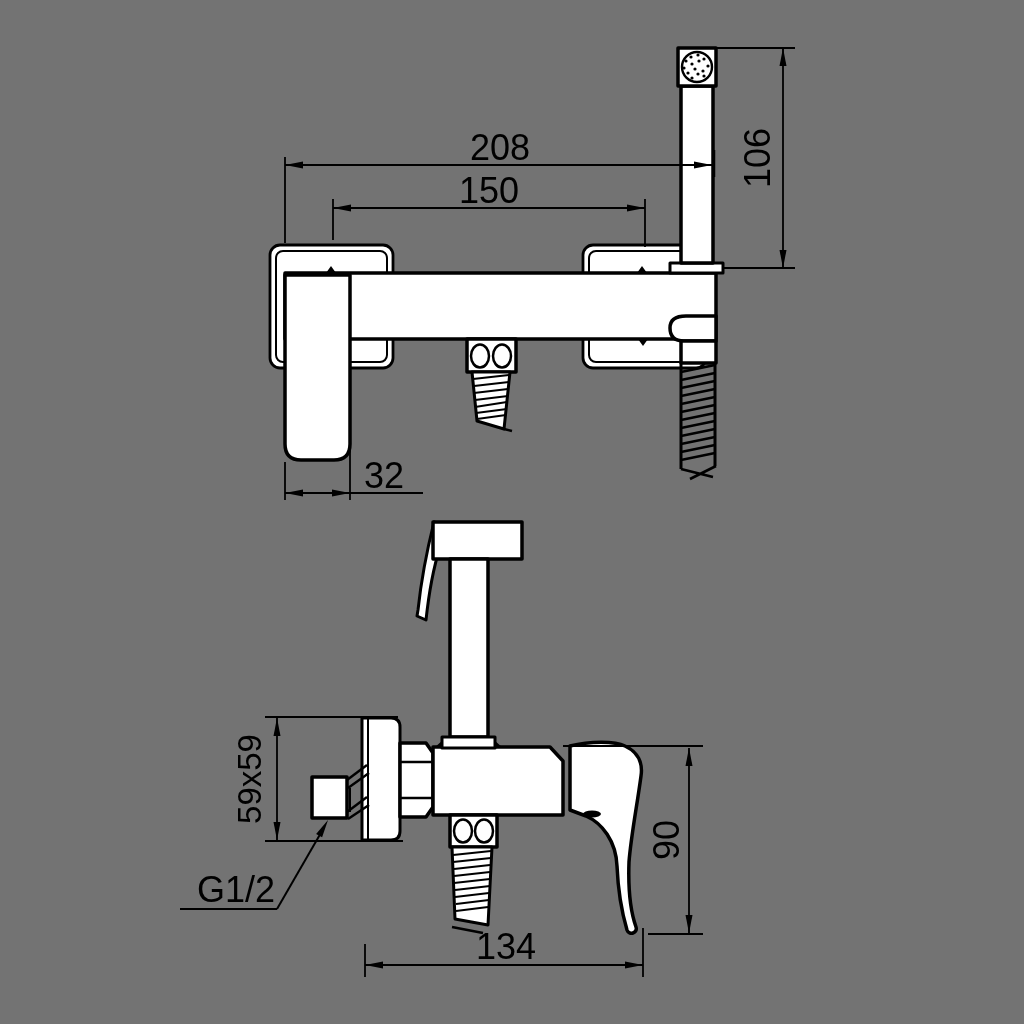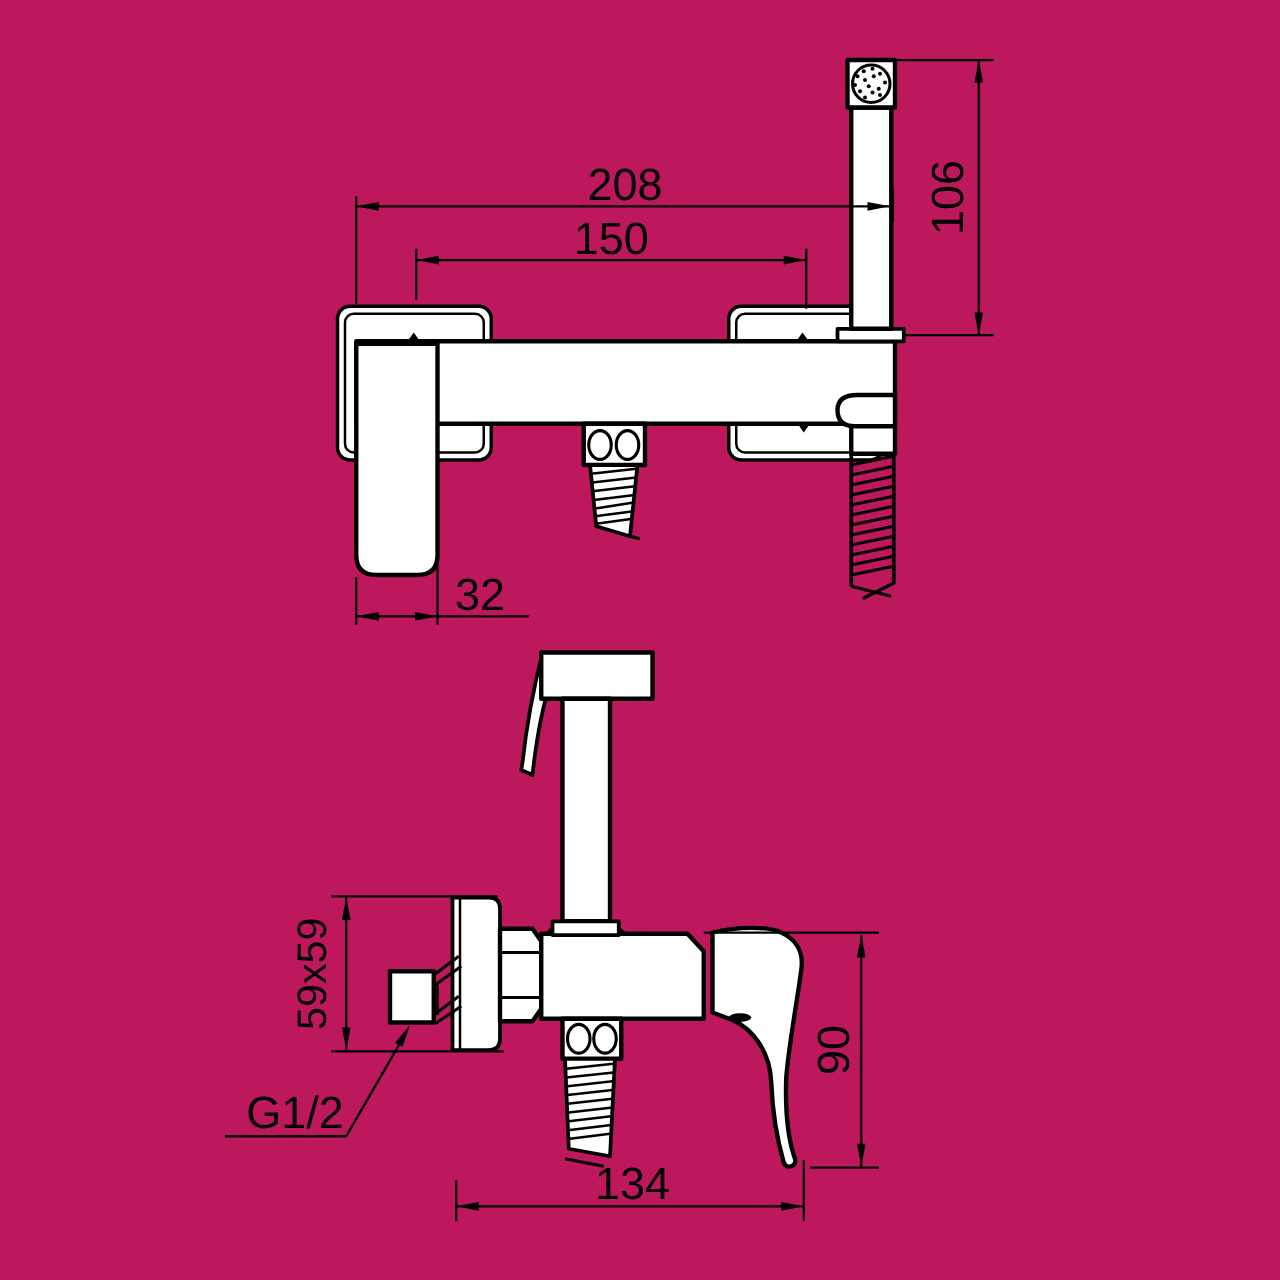--- a/index.html
+++ b/index.html
@@ -1,16 +1,16 @@
 <!DOCTYPE html>
 <html><head>
 <meta charset="utf-8">
 <style>
   html,body{margin:0;padding:0;background:#ffffff;}
-  #canvas{position:relative;width:1024px;height:1024px;background:#be185d;overflow:hidden;}
+  #canvas{position:relative;width:1024px;height:1024px;background:#737373;overflow:hidden;}
   svg{display:block;}
   .dim{font-family:"Liberation Sans", sans-serif;font-size:36px;fill:#000;}
   .dim-small{font-family:"Liberation Sans", sans-serif;font-size:33px;fill:#000;}
 </style>
 </head>
 <body>
 
 <div id="canvas">
 <svg width="1024" height="1024" viewBox="0 0 1024 1024">
 

